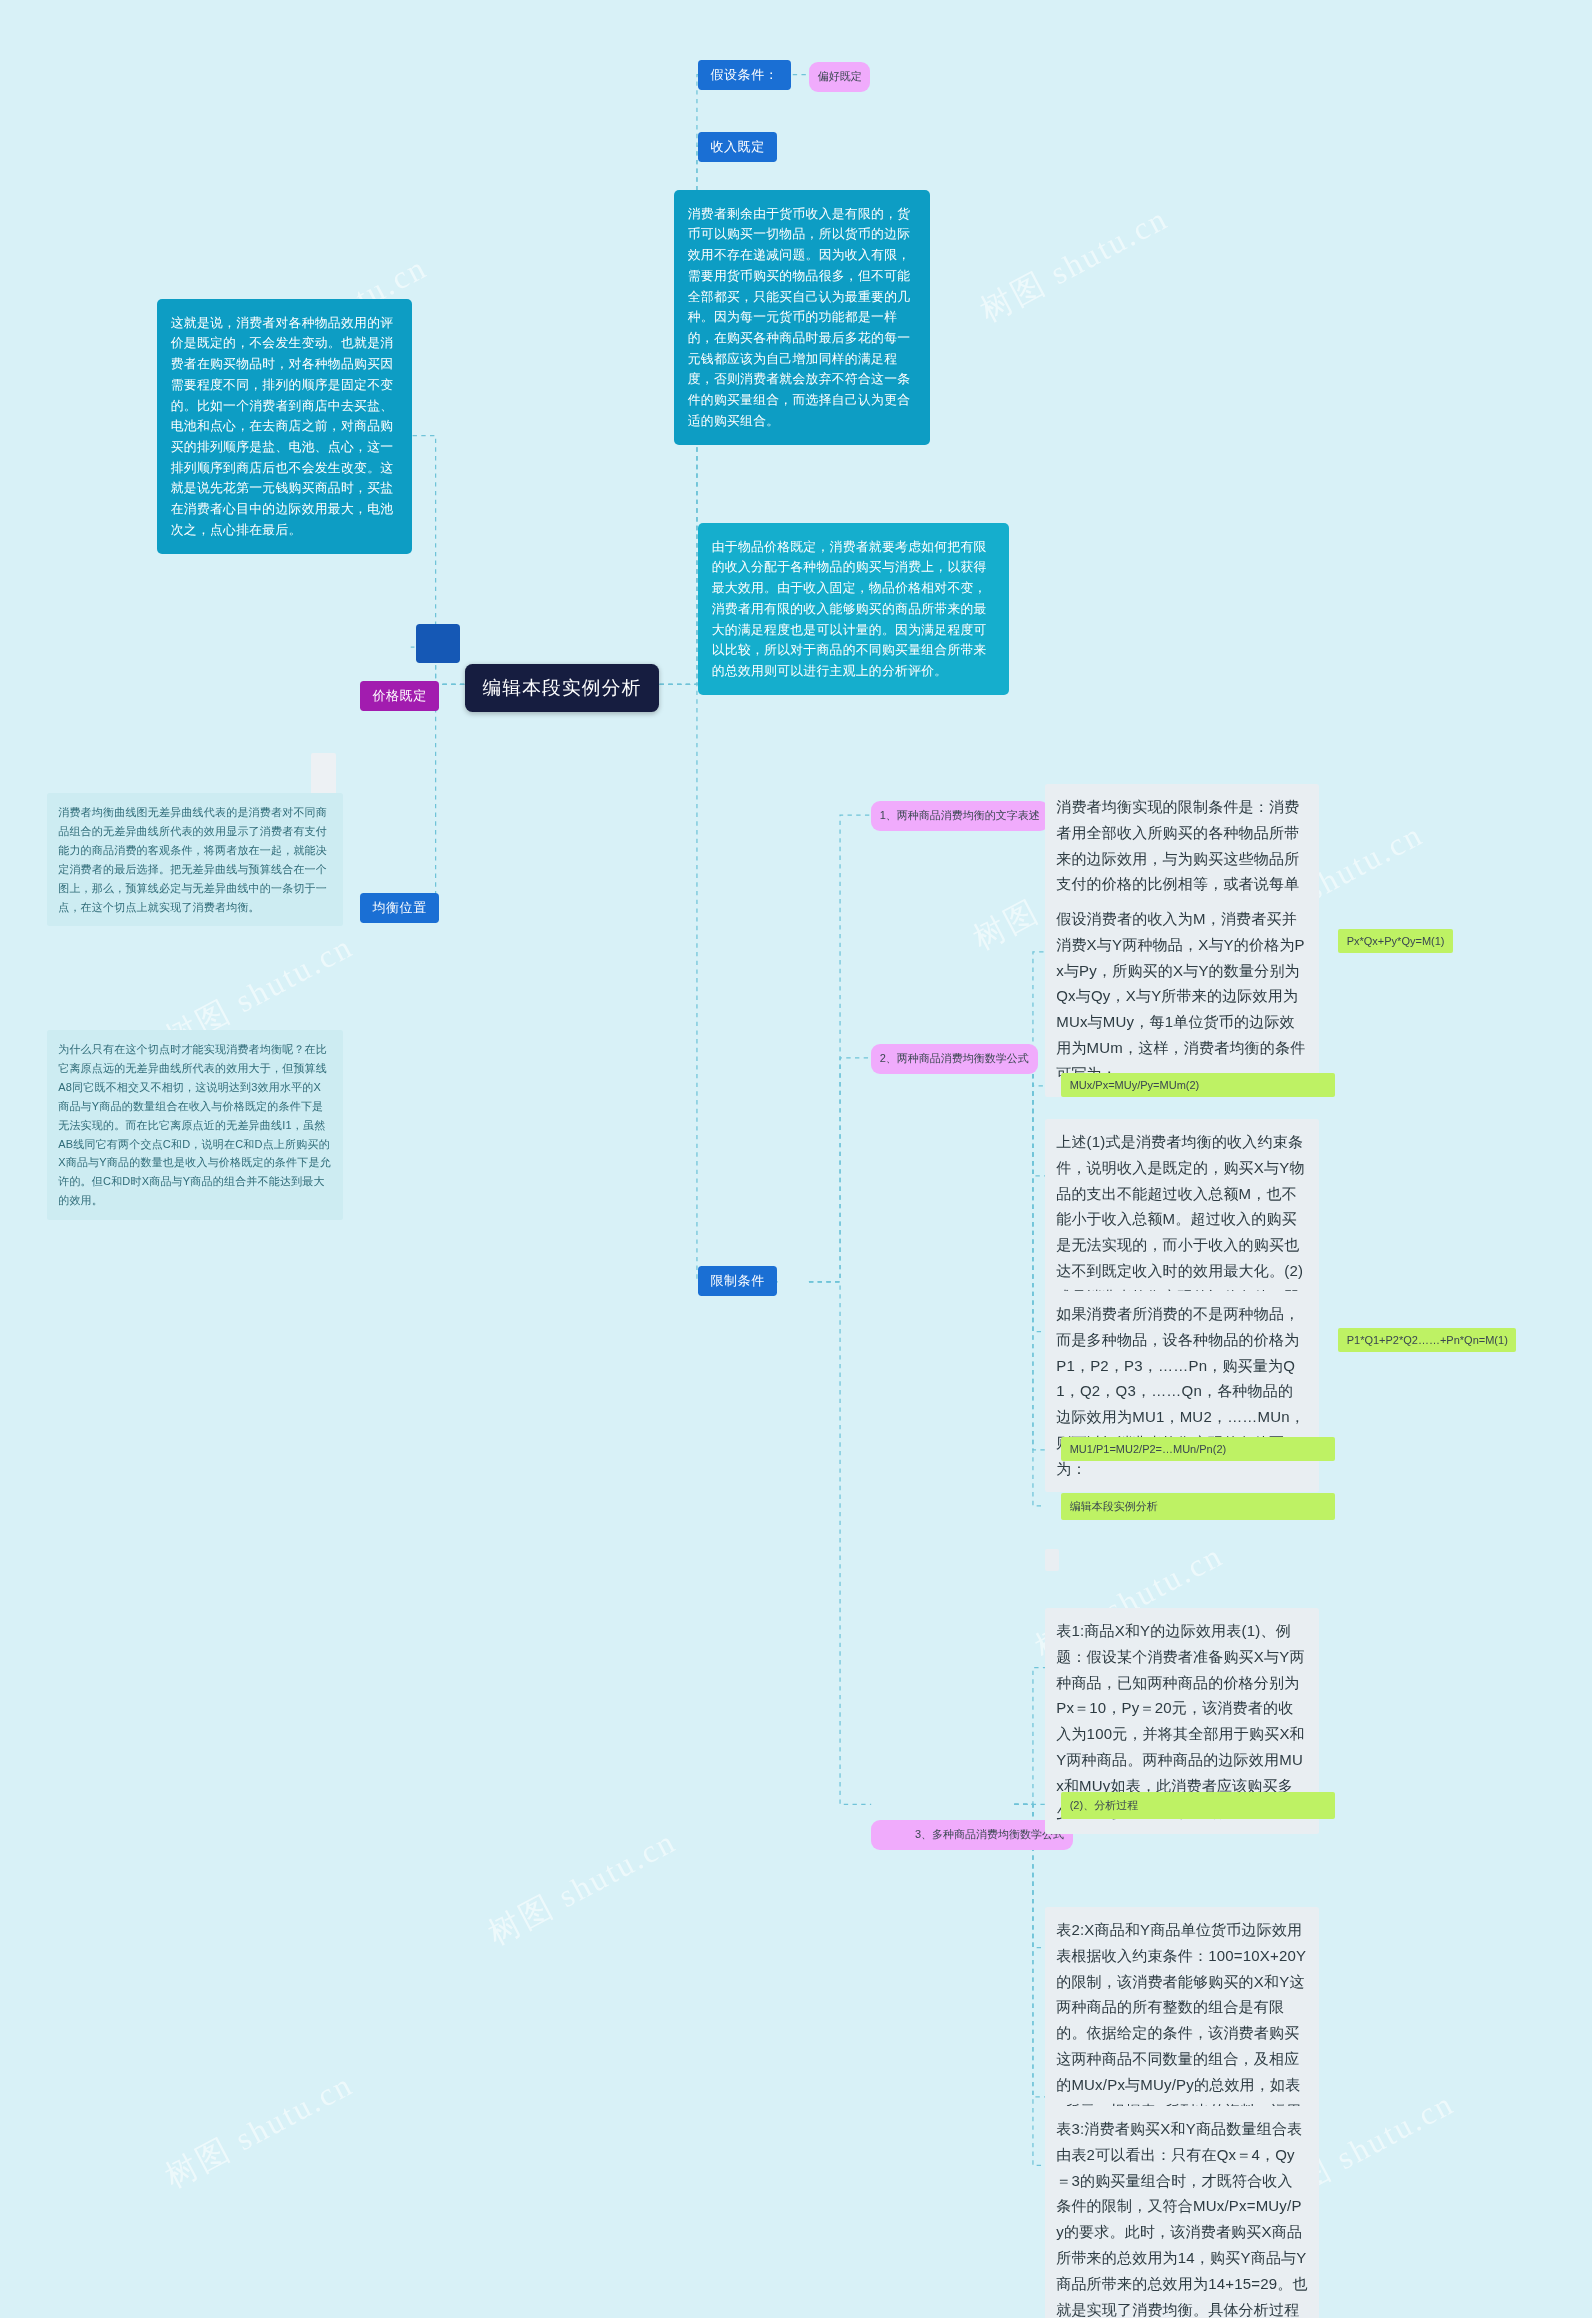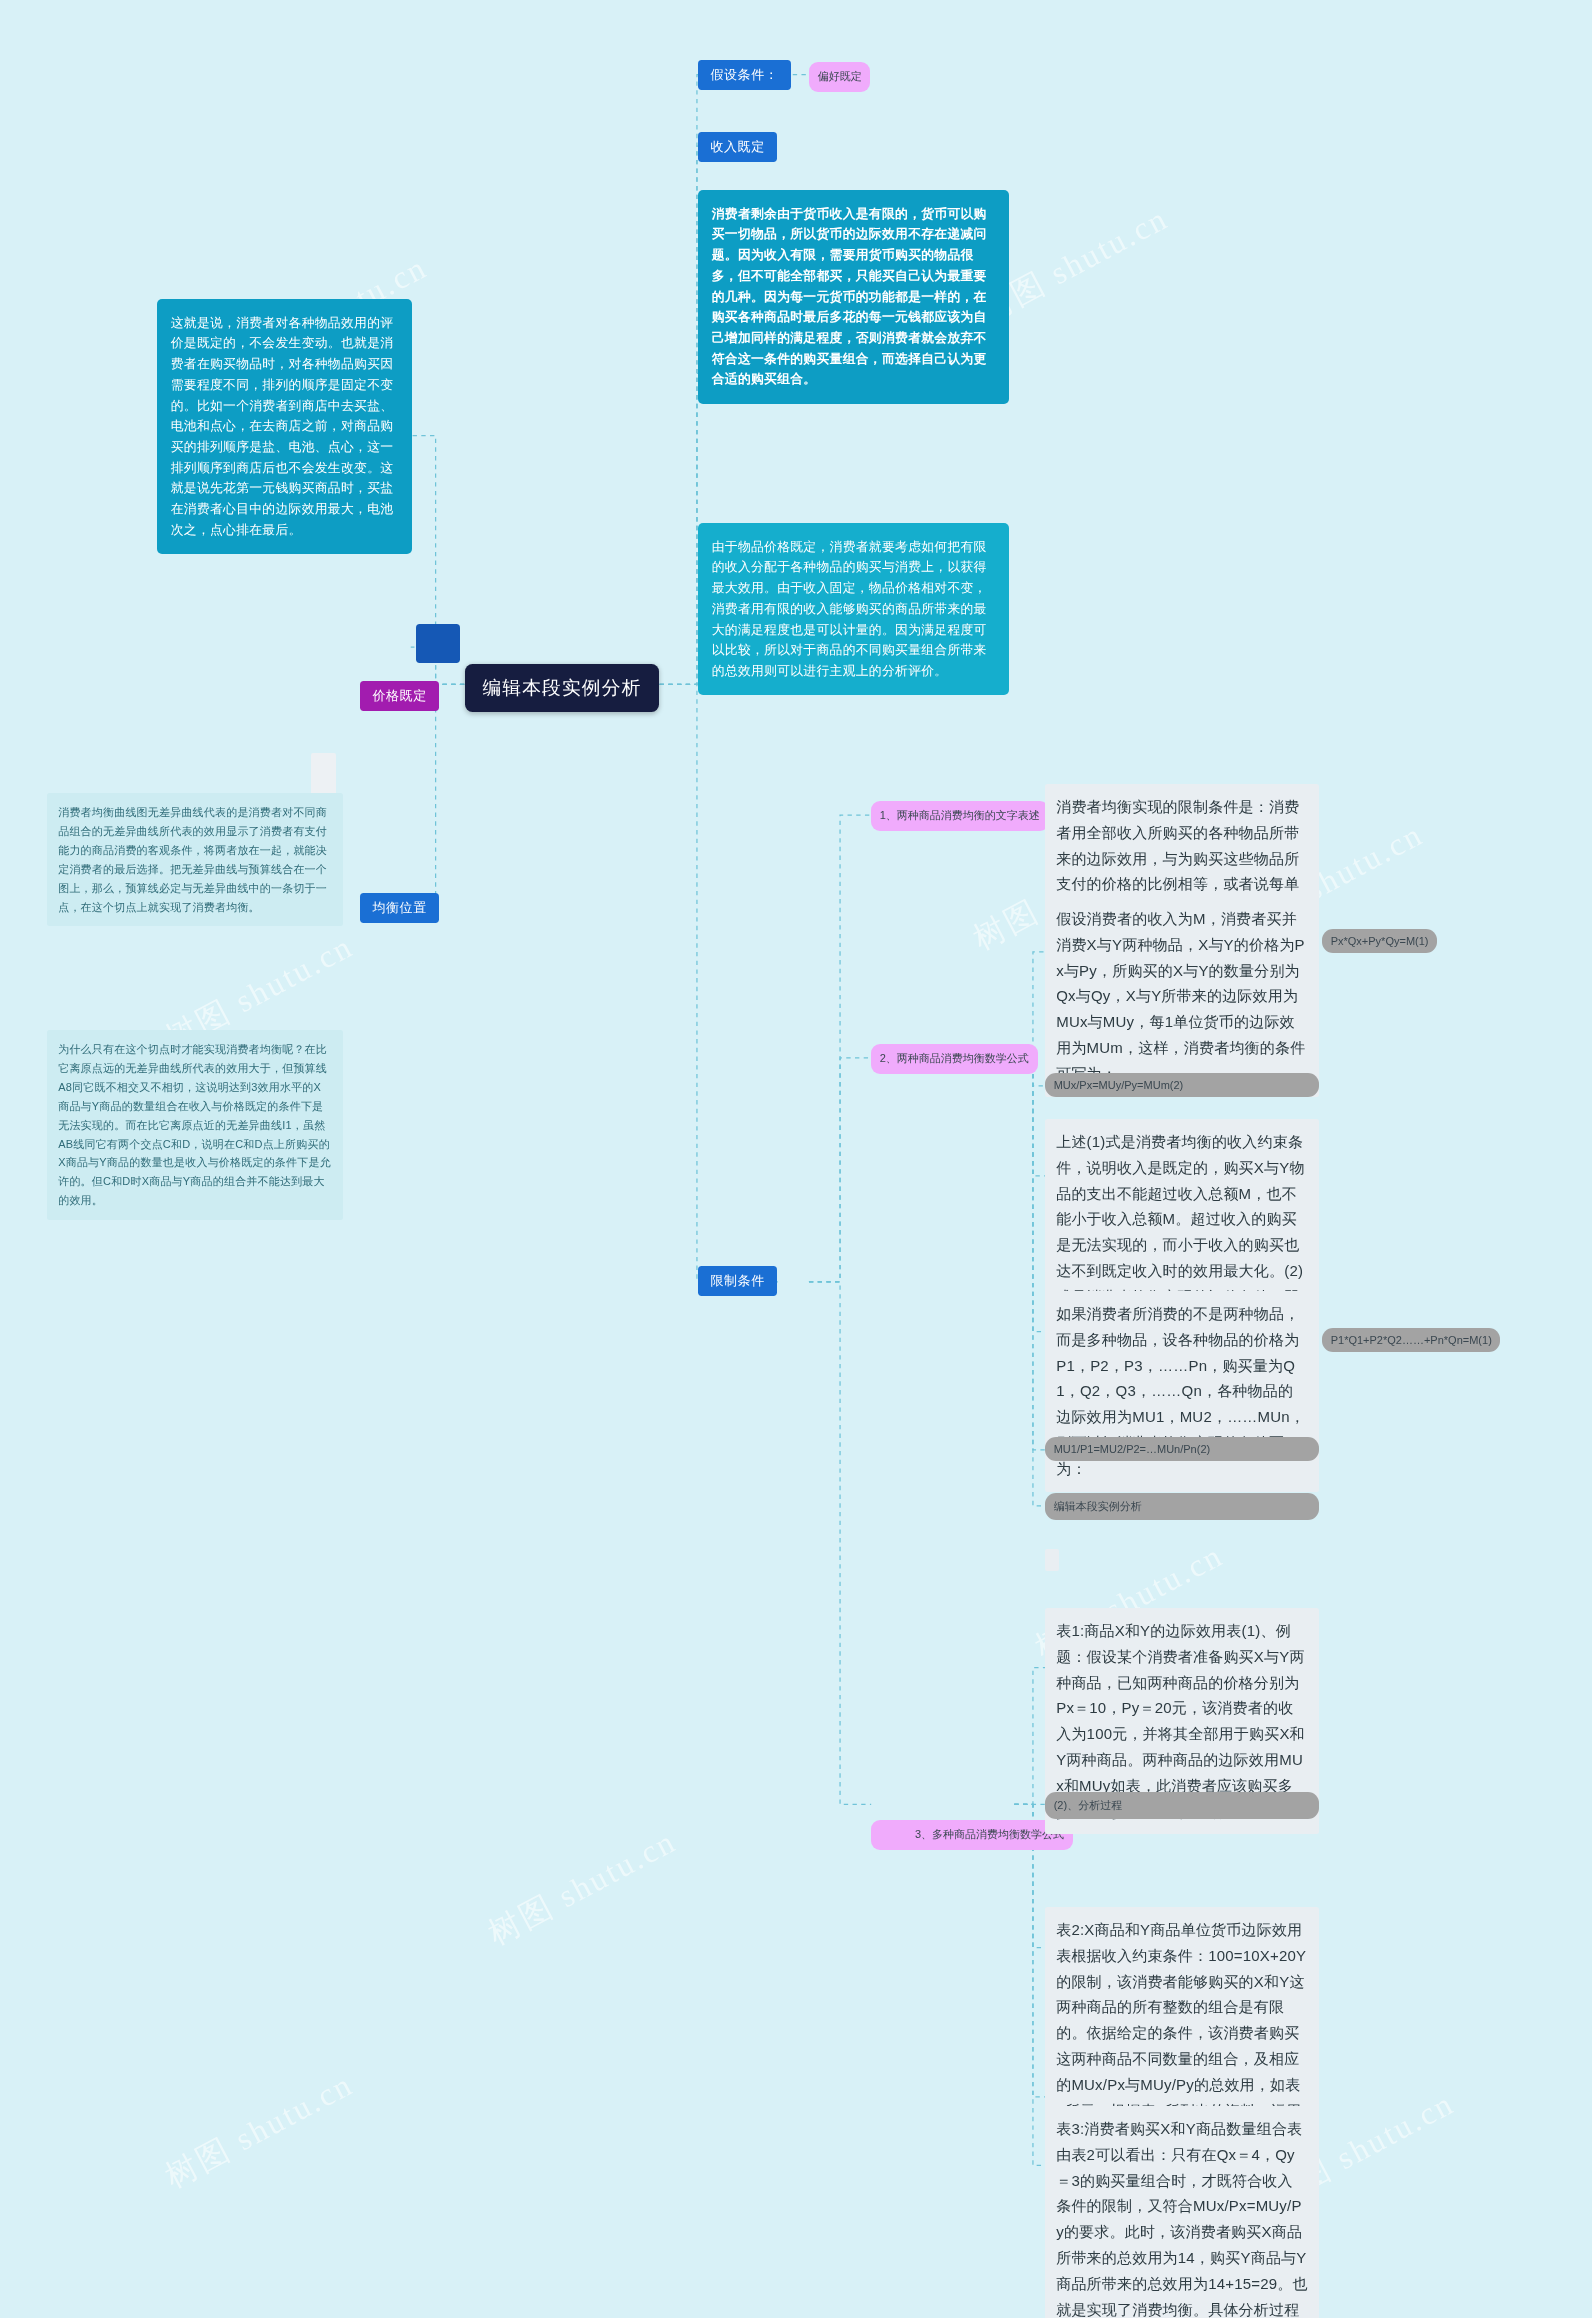--- a/index.html
+++ b/index.html
@@ -42,22 +42,22 @@
     background:#e9eef2;color:#2d3b42;border-radius:2.5px;
     padding:10px 11.2px;font-size:15px;line-height:1.72;letter-spacing:0.2px;
   }
   
   .pale{
     background:#f0abfc;color:#3a4750;border-radius:9px;
     padding:6.2px 8.7px;font-size:11px;line-height:1.6;white-space:nowrap;
   }
   .tiny-box{background:#e9eef2;border-radius:1.9px;}
   .formula{
-    background:#a3a3a3;color:#3a4750;border-radius:11px;
-    padding:6.2px 8.7px;font-size:11px;white-space:nowrap;
+    background:#bef264;color:#3a4750;border-radius:2px;
+    padding:6.2px 8.7px;font-size:11px;white-space:nowrap;margin-left:16px;
   }
   
   .cyanbox{
     background:#cdecf2;color:#2f6b78;border-radius:2.5px;
     padding:10px 11.2px;font-size:11px;line-height:1.72;letter-spacing:0.2px;
   }
   svg.lines{position:absolute;left:0;top:0;pointer-events:none;}
 </style>
 </head>
 <body>
@@ -118,21 +118,21 @@
 <div class="node chip" style="left:698px;top:60px;">
   <span>假设条件：</span>
 </div>
 <div class="node pale" style="left:809px;top:62px;">
   <span>偏好既定</span>
 </div>
 <div class="node chip" style="left:698px;top:132px;">
   <span>收入既定</span>
 </div>
 
-<div class="node teal" style="left:698px;top:190px;width:311px;font-weight:bold;">
+<div class="node teal" style="left:674px;top:190px;width:256px;">
   <div class="txt">消费者剩余由于货币收入是有限的，货币可以购买一切物品，所以货币的边际效用不存在递减问题。因为收入有限，需要用货币购买的物品很多，但不可能全部都买，只能买自己认为最重要的几种。因为每一元货币的功能都是一样的，在购买各种商品时最后多花的每一元钱都应该为自己增加同样的满足程度，否则消费者就会放弃不符合这一条件的购买量组合，而选择自己认为更合适的购买组合。</div>
 </div>
 <div class="node teal teal2" style="left:698px;top:499px;width:311px;margin-top:24px;">
   <div class="txt">由于物品价格既定，消费者就要考虑如何把有限的收入分配于各种物品的购买与消费上，以获得最大效用。由于收入固定，物品价格相对不变，消费者用有限的收入能够购买的商品所带来的最大的满足程度也是可以计量的。因为满足程度可以比较，所以对于商品的不同购买量组合所带来的总效用则可以进行主观上的分析评价。</div>
 </div>
 
 <div class="node teal" style="left:157px;top:299px;width:255px;">
   <div class="txt">这就是说，消费者对各种物品效用的评价是既定的，不会发生变动。也就是消费者在购买物品时，对各种物品购买因需要程度不同，排列的顺序是固定不变的。比如一个消费者到商店中去买盐、电池和点心，在去商店之前，对商品购买的排列顺序是盐、电池、点心，这一排列顺序到商店后也不会发生改变。这就是说先花第一元钱购买商品时，买盐在消费者心目中的边际效用最大，电池次之，点心排在最后。</div>
 </div>
 <div class="node tiny-box" style="left:416px;top:624px;width:44px;height:39px;background:#1558b5;border-radius:3.7px;"></div>

